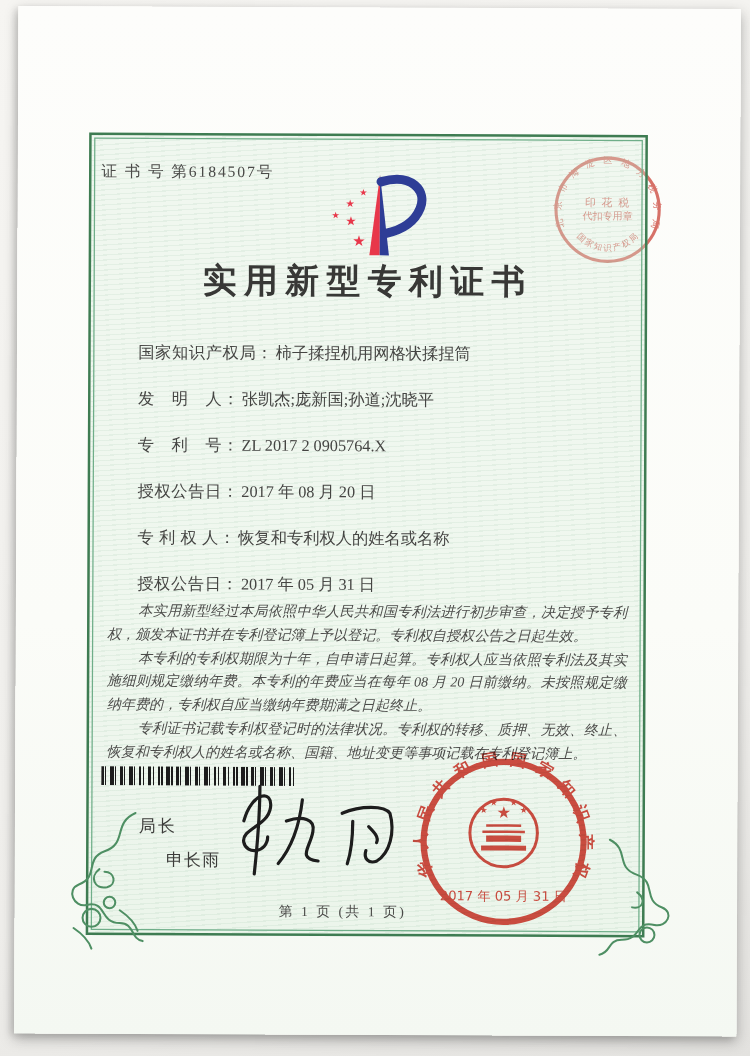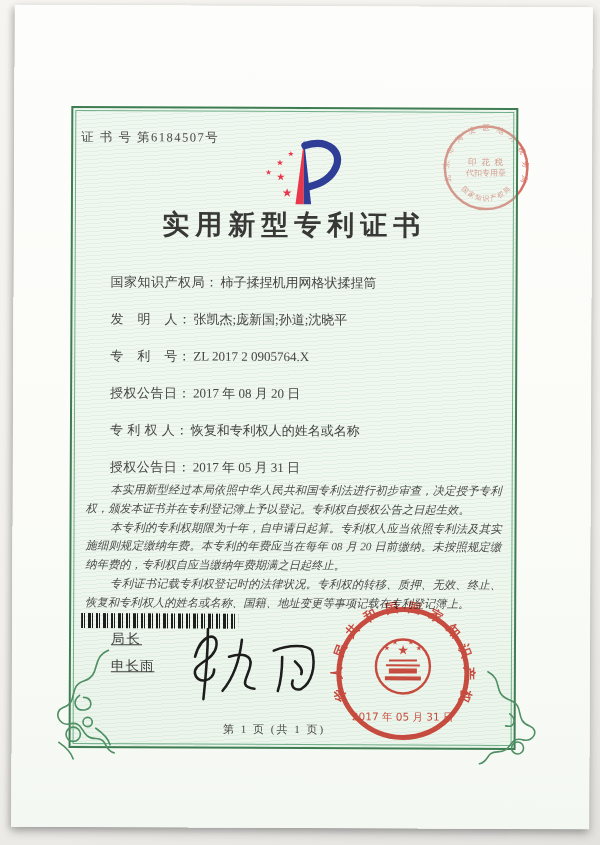--- a/index.html
+++ b/index.html
@@ -47,23 +47,23 @@
   }
   .paras p{margin:0;text-indent:2.2em;}
   .barcode{
     position:absolute;left:10px;top:505px;width:157px;height:15px;
     background:repeating-linear-gradient(90deg,
       #1c1c1c 0 2px,transparent 2px 3px,
       #1c1c1c 3px 4px,transparent 4px 7px,
       #1c1c1c 7px 10px,transparent 10px 11px,
       #1c1c1c 11px 12px,transparent 12px 15px);
   }
-  .signer{position:absolute;left:40px;top:522px;font-size:13.5px;color:#3c3c3a;text-decoration:underline;}
+  .signer{position:absolute;left:40px;top:544px;font-size:13.5px;color:#3c3c3a;}
   .signer .pos{letter-spacing:2px;margin-bottom:9px;}
-  .signer .nm{letter-spacing:1px;}
+  .signer .nm{letter-spacing:1px;margin-left:22px;}
   .signature{position:absolute;left:105px;top:512px;width:170px;height:85px;}
   .seal{position:absolute;left:257px;top:490px;width:150px;height:150px;opacity:.9;mix-blend-mode:multiply;}
   .tax-stamp{position:absolute;left:424px;top:113px;width:96px;height:96px;opacity:.78;mix-blend-mode:multiply;}
   .footer{
     position:absolute;left:0;top:613px;width:100%;text-align:center;
     font-size:11px;letter-spacing:2px;color:#4a4a48;transform:translateX(-18px);
   }
   .orn{position:absolute;pointer-events:none;}
   .orn-left{left:-22px;top:536px;width:82px;height:118px;}
   .orn-right{left:393px;top:558px;width:80px;height:104px;transform:scaleX(-1);}

